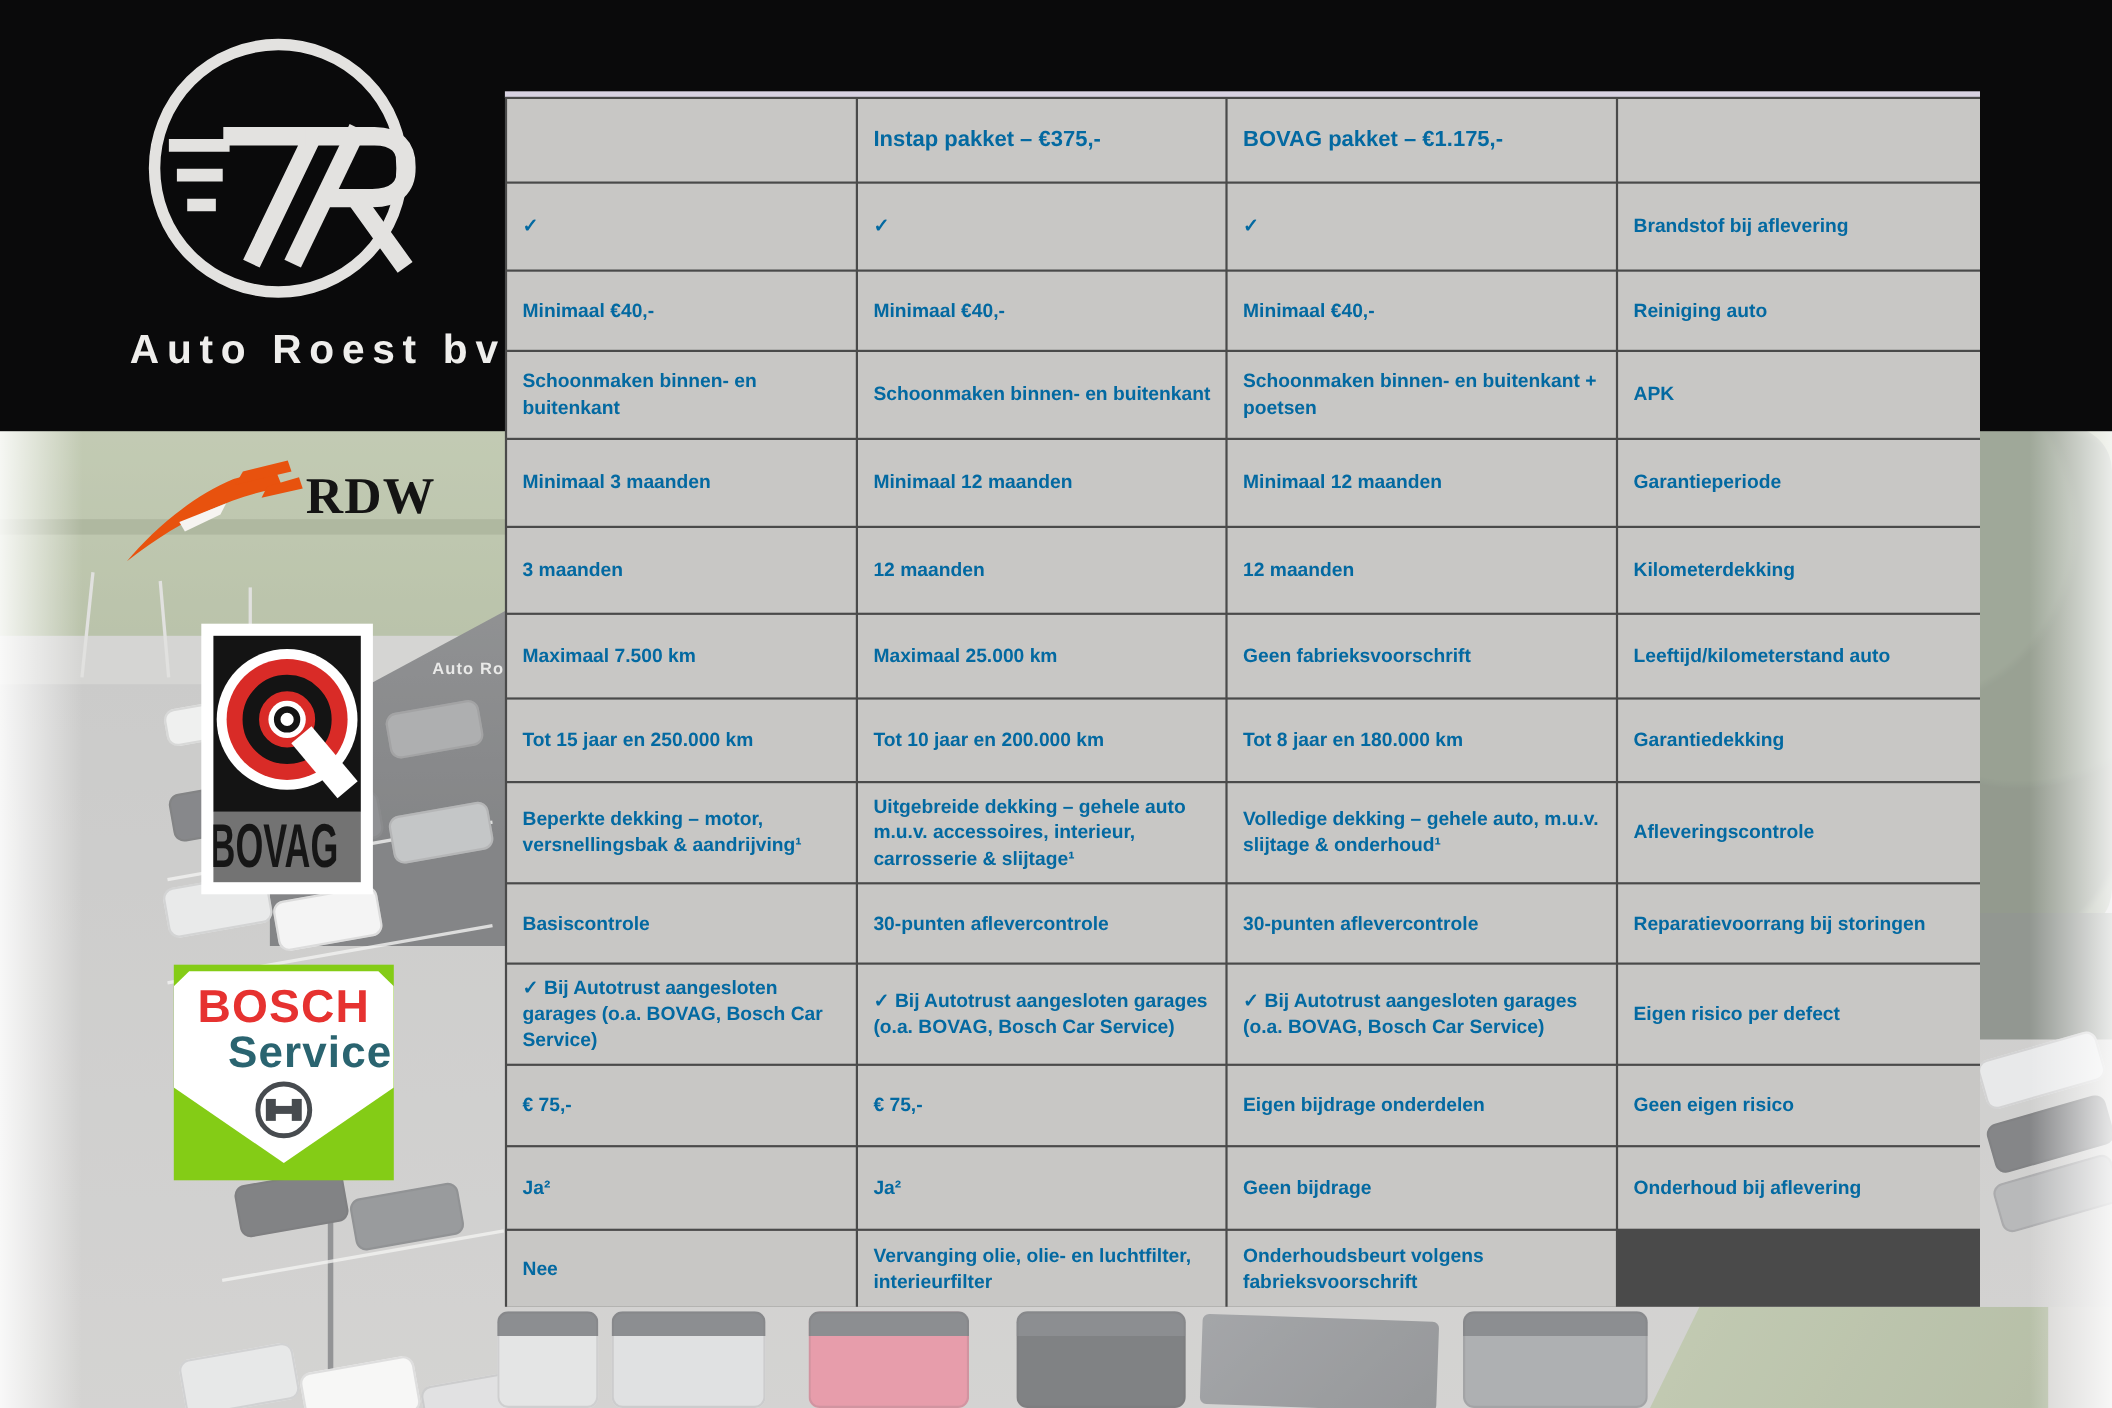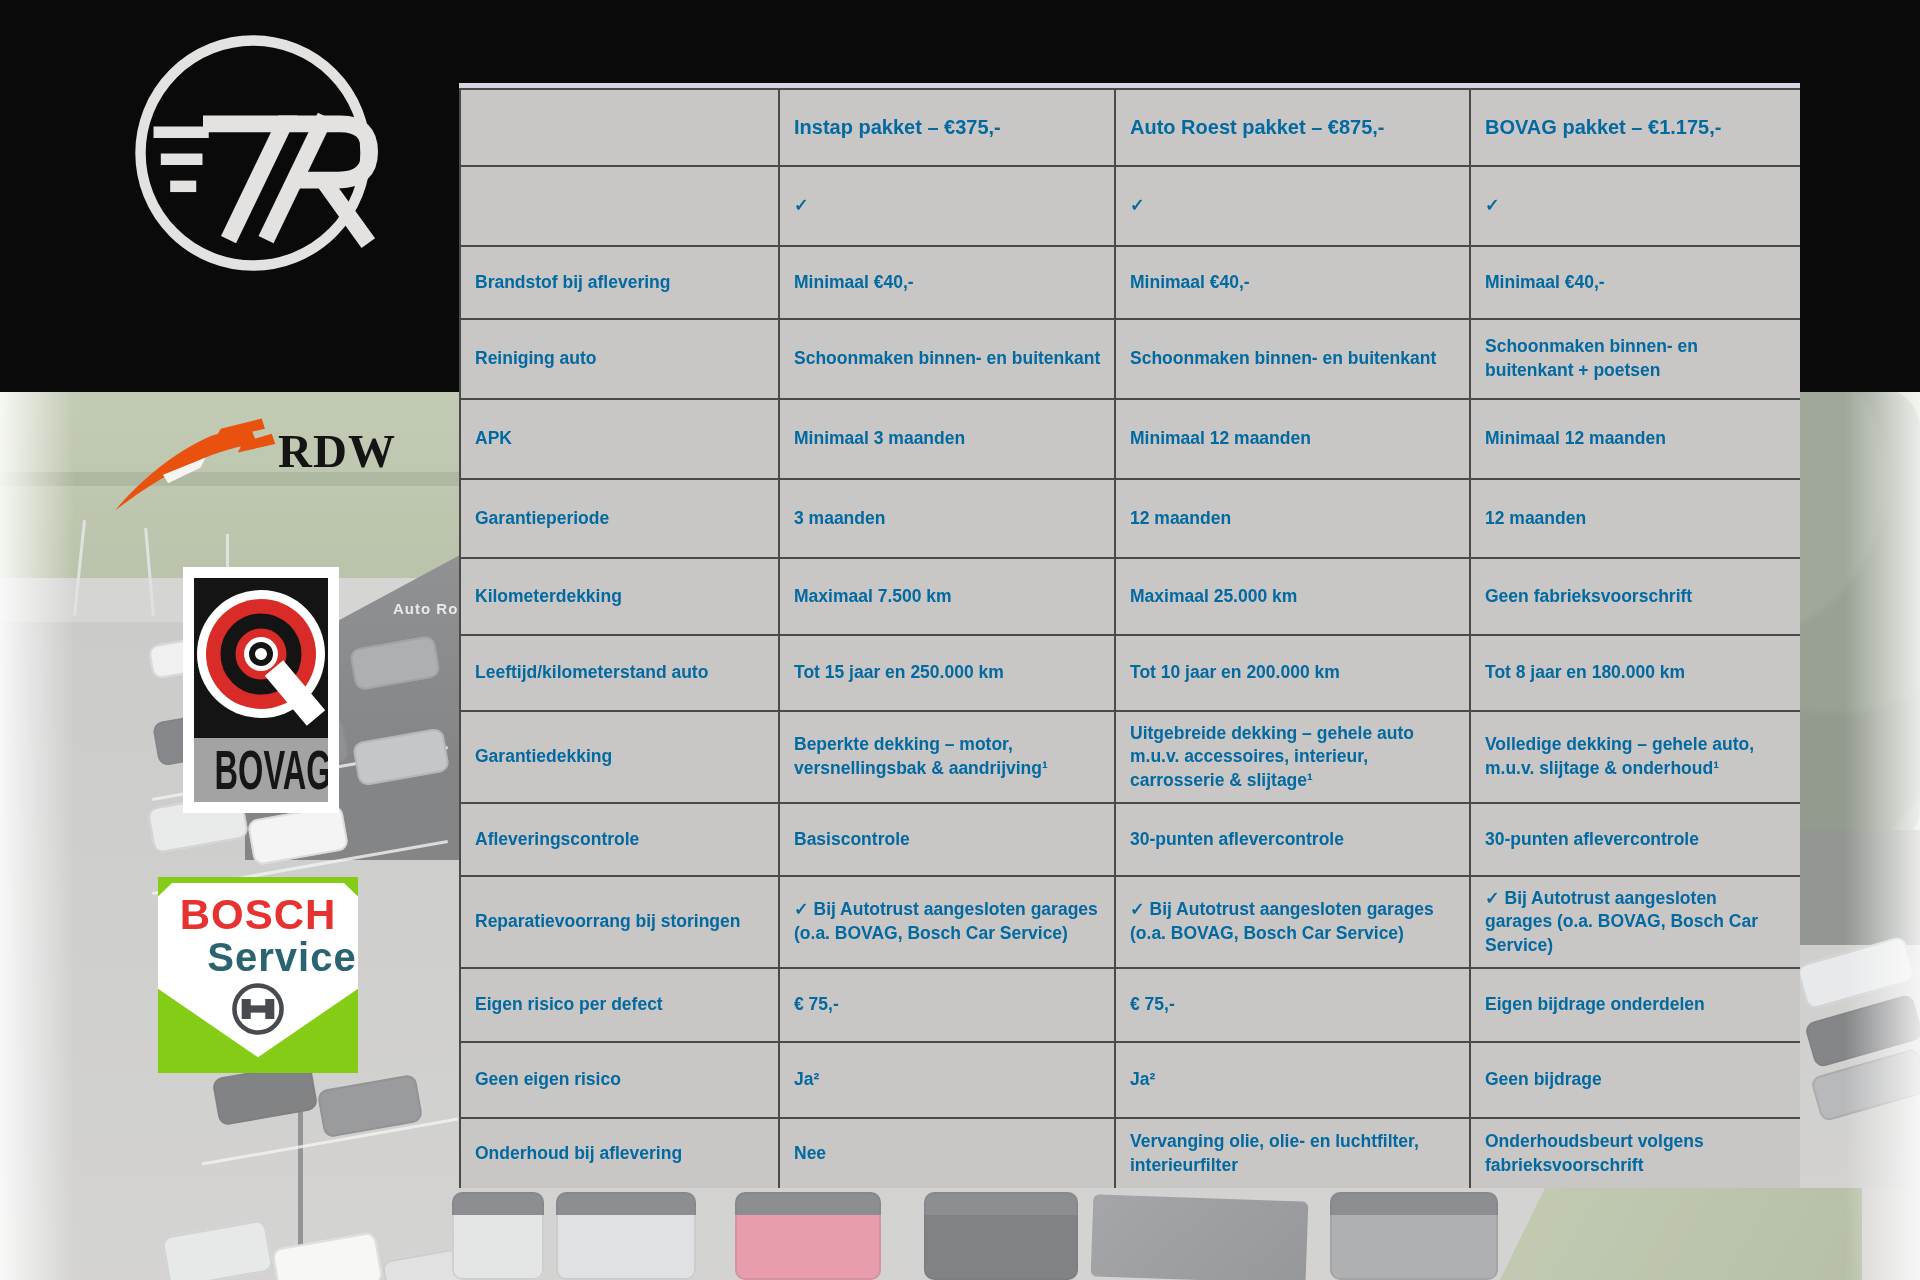--- a/index.html
+++ b/index.html
@@ -52,22 +52,22 @@
   .ar-name{margin-top:14px;color:#efeeec;font-size:37px;font-weight:bold;letter-spacing:7px;
            white-space:nowrap;}
 
   
   .rdw{position:absolute;left:112px;top:414px;z-index:5;}
   .rdw-word{position:absolute;left:166px;top:10px;font-family:"Liberation Serif",serif;
             font-weight:bold;font-size:47px;color:#141414;letter-spacing:1px;}
   .bovag{position:absolute;left:183px;top:567px;width:156px;height:246px;background:#fff;
          z-index:5;box-sizing:border-box;padding:11px;}
   .bovag-top{position:relative;width:134px;height:160px;background:#141414;overflow:hidden;}
-  .bovag-band{width:134px;height:64px;background:#a3a3a3;display:flex;align-items:center;
-              justify-content:flex-start;overflow:hidden;}
+  .bovag-band{width:134px;height:64px;background:#737373;display:flex;align-items:center;
+              justify-content:flex-end;overflow:hidden;}
   .bovag-word{font-size:44px;font-weight:bold;color:#161616;
               transform:scale(.74,1.28);letter-spacing:0;}
   .bosch{position:absolute;left:158px;top:877px;width:200px;height:196px;background:#84cc16;
          z-index:5;}
   .bosch-shield{position:absolute;left:0;top:0;width:200px;height:196px;background:#fff;
      clip-path:polygon(0 10%,7% 3%,93% 3%,100% 10%,100% 57%,50% 92%,0 57%);
      text-align:center;}
   .bosch-word1{margin-top:14px;color:#e63230;font-weight:bold;font-size:42px;letter-spacing:1px;}
   .bosch-word2{margin-top:-4px;color:#2a6470;font-weight:bold;font-size:40px;letter-spacing:1px;margin-left:48px;}
 
@@ -148,20 +148,21 @@
           <path d="M37,126 H66"></path>
           <path d="M46,152 H60"></path>
       </g>
       <g stroke="#e3e2e0" stroke-width="16" stroke-linecap="square" stroke-linejoin="miter" fill="none">
         <path d="M80,92 H150 L100,196"></path>
         <path d="M186,92 L136,196"></path>
         <path d="M152,92 H204 Q232,92 232,119 Q232,146 202,146 H166"></path>
         <path d="M190,150 L226,200"></path>
       </g>
     </svg>
+    <div class="ar-name">Auto Roest bv</div>
   </div>
 
   <div class="rdw">
     <svg width="170" height="100" viewBox="0 0 200 115">
       <g fill="#e8520e">
         <path d="M4,112 C50,76 94,52 146,38 L170,32 L162,12 L118,24 C74,42 30,80 4,112 Z"></path>
         <path d="M120,30 L180,16 L176,4 L128,16 Z"></path>
         <path d="M148,44 L192,34 L188,22 L154,32 Z"></path>
         <path d="M60,70 L110,50 L104,62 L66,80 Z" fill="#f6f4f1"></path>
       </g>
@@ -195,21 +196,20 @@
         <rect x="8" y="-11" width="10" height="22" fill="#474b4f"></rect>
         <rect x="-13" y="-4" width="26" height="8" fill="#474b4f"></rect>
       </svg>
     </div>
   </div>
 
   <div class="tbl-topstrip"></div>
   <div class="tbl">
     <div class="cell head"></div>
     <div class="cell head">Instap pakket – €375,-</div>
-    <div class="cell head">Auto Roest pakket – €875,-</div>
     <div class="cell head">BOVAG pakket – €1.175,-</div>
 
     <div class="cell"></div>
     <div class="cell">✓</div>
     <div class="cell">✓</div>
     <div class="cell">✓</div>
 
     <div class="cell">Brandstof bij aflevering</div>
     <div class="cell">Minimaal €40,-</div>
     <div class="cell">Minimaal €40,-</div>

